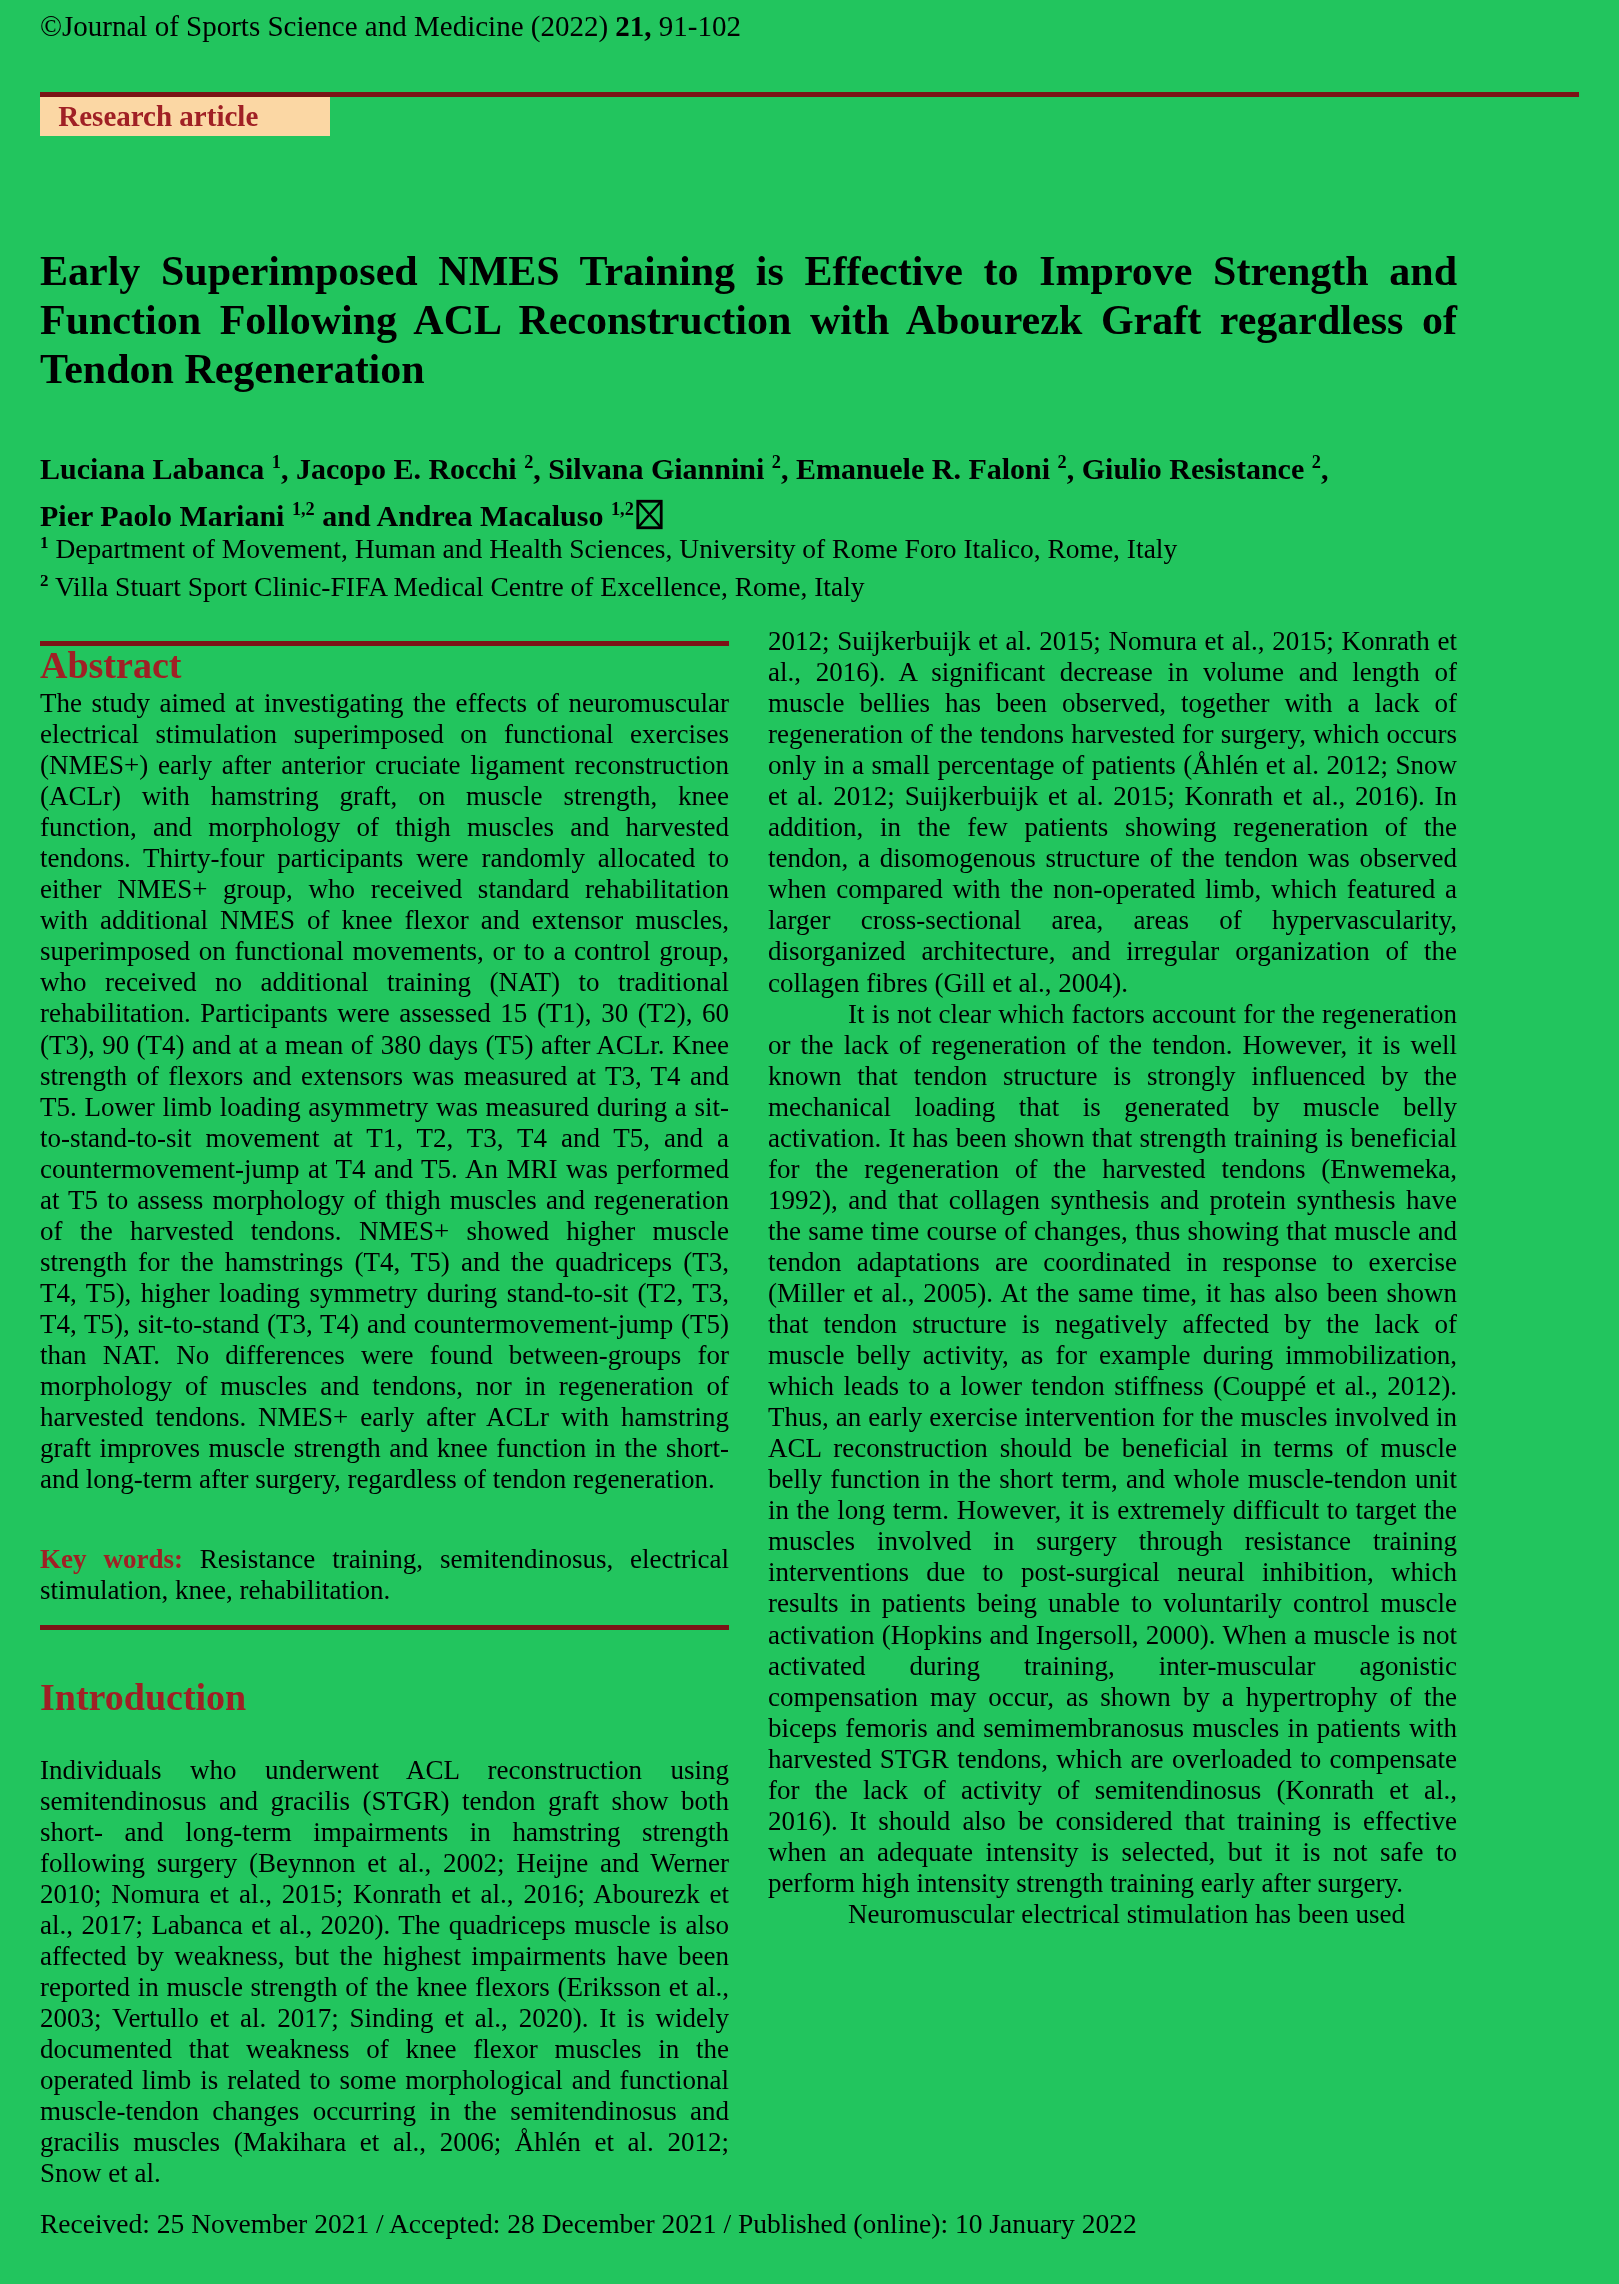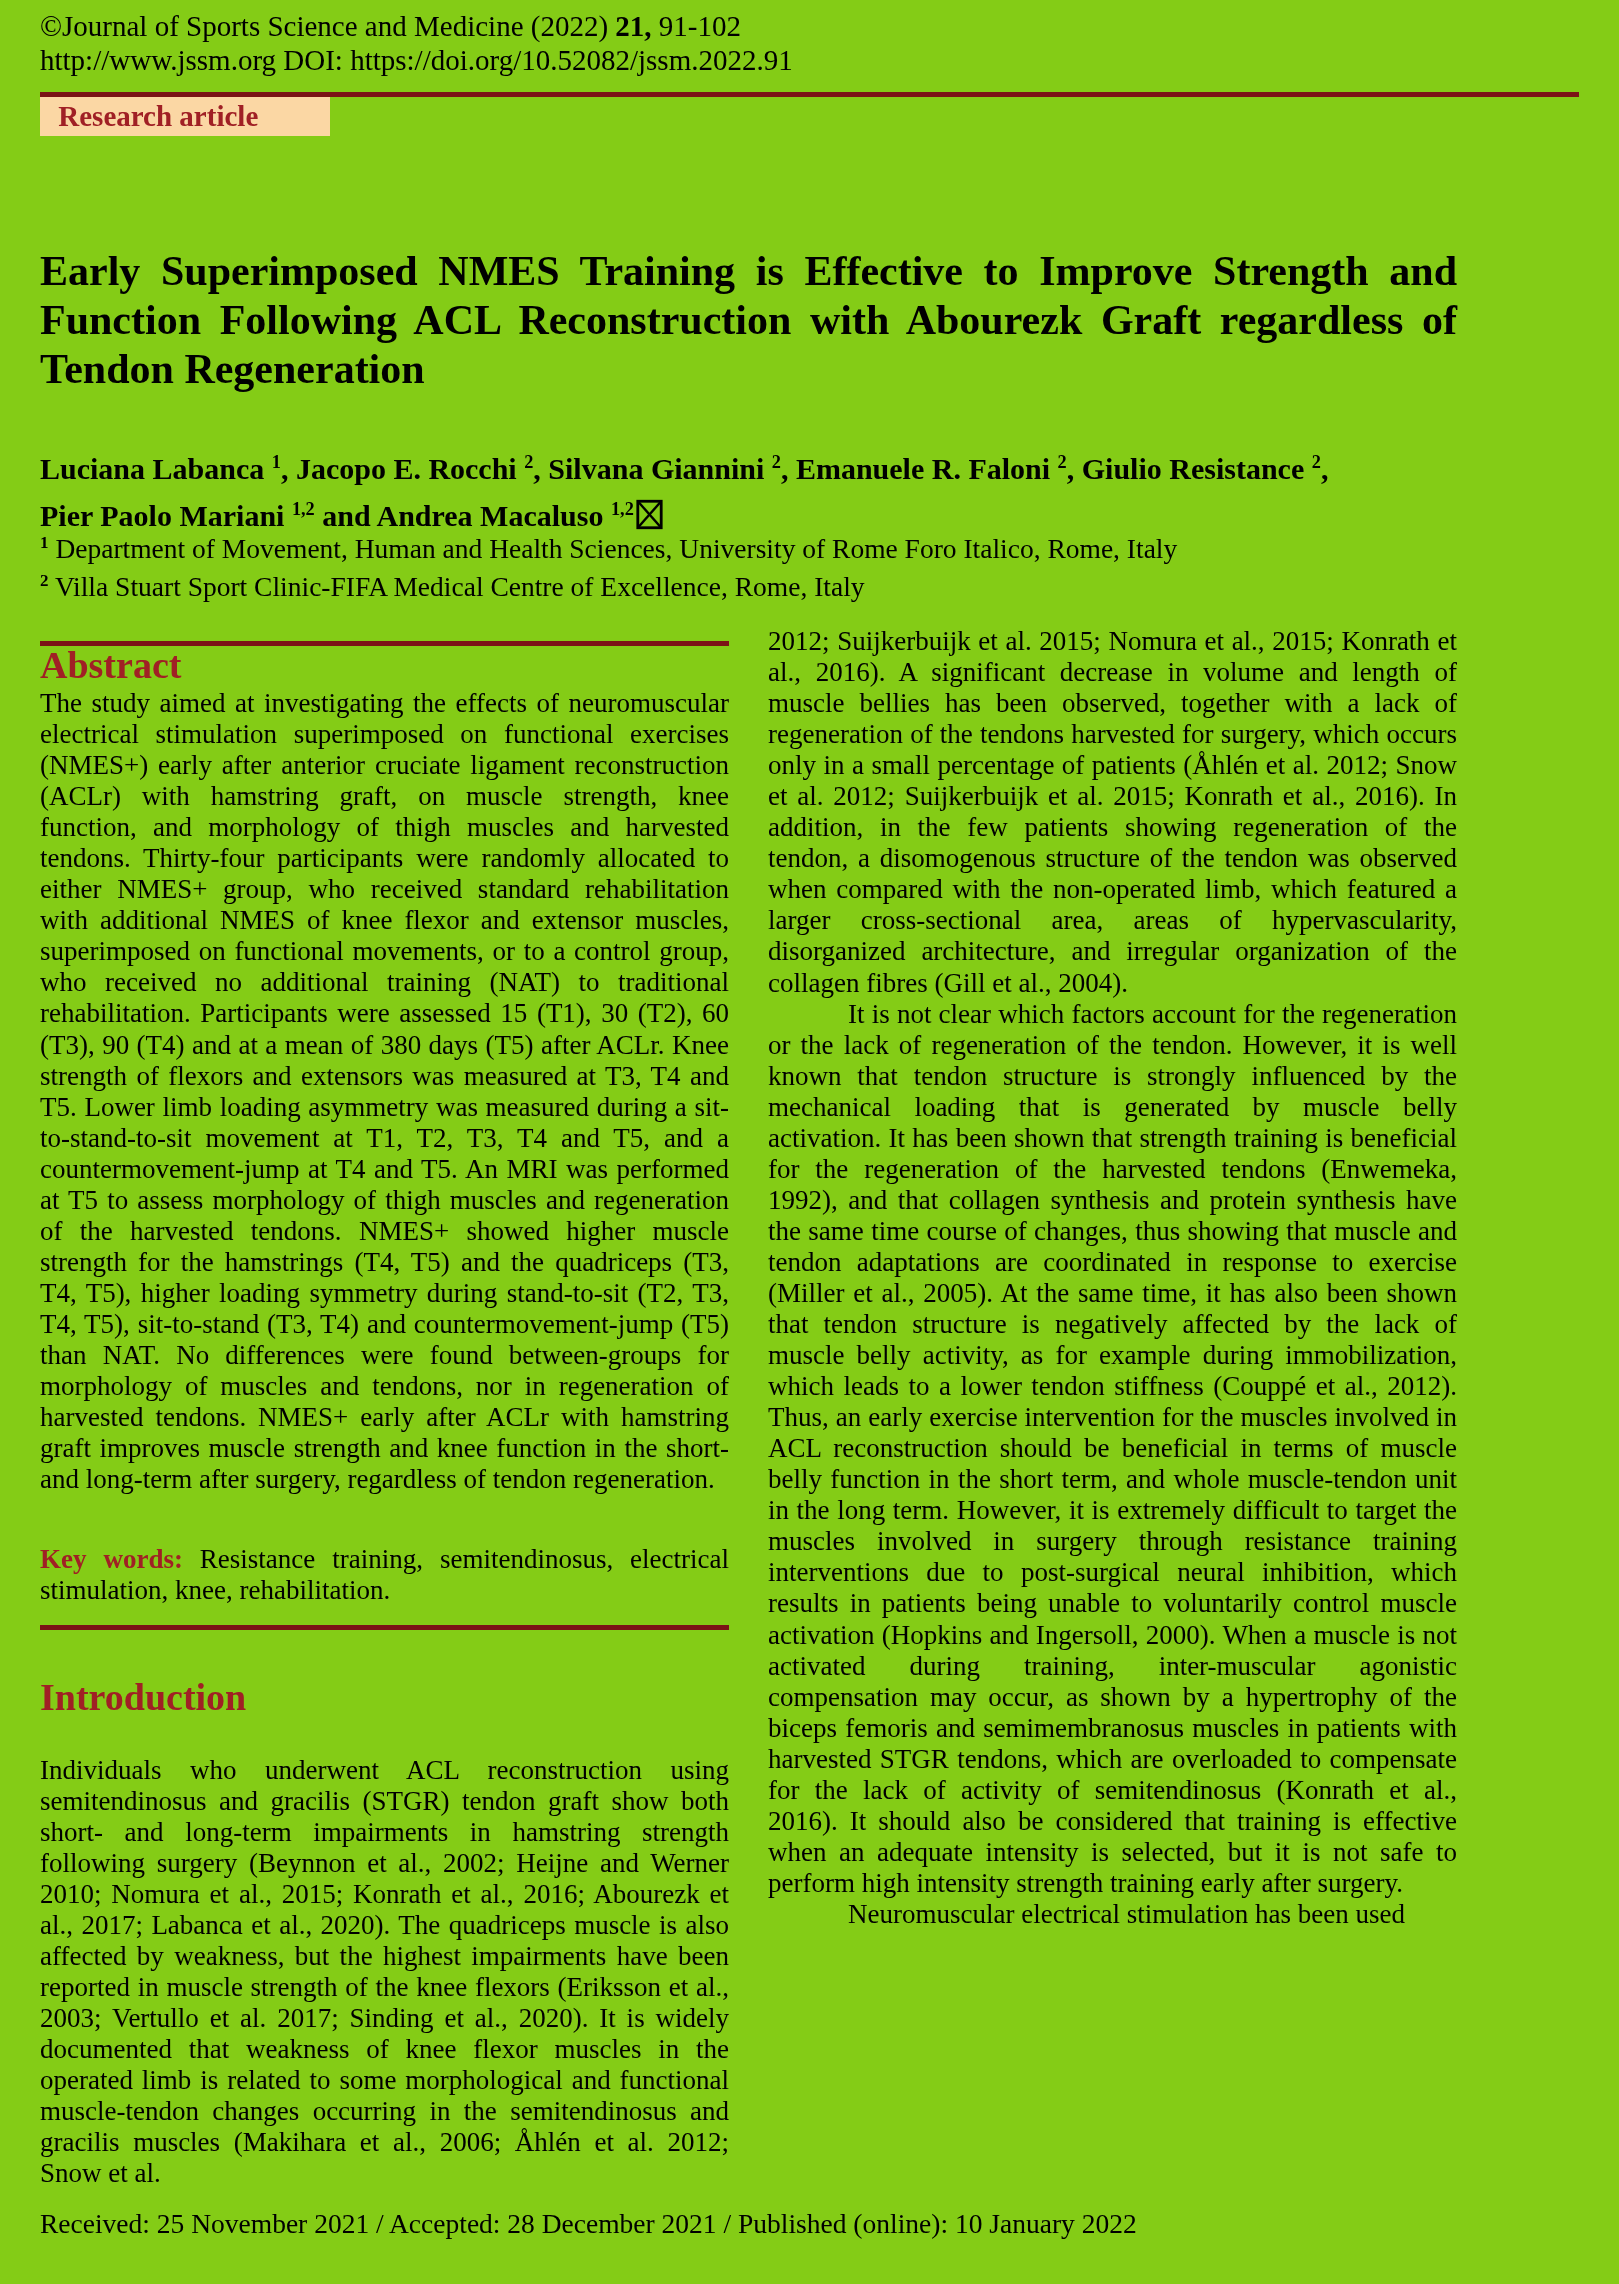--- a/index.html
+++ b/index.html
@@ -4,21 +4,21 @@
 <style>
   :root{
     --accent-red:#a02025;
     --rule-maroon:#7b1416;
     --badge-bg:#fbd7a4;
   }
   html,body{margin:0;padding:0;background:#ffffff;}
   .page{
     position:relative;
     width:1620px;height:2284px;
-    background:#84cc16;
+    background:#22c55e;
     font-family:"Liberation Serif",serif;
     color:#000;
     overflow:hidden;
   }
   
   .header{position:absolute;top:8.5px;left:40px;font-size:29px;line-height:34px;}
   .header .vol{font-weight:bold;}
   
   .top-rule{position:absolute;top:92px;left:40px;width:1539px;height:5px;background:var(--rule-maroon);}
   .badge{
@@ -65,21 +65,20 @@
   
   .footer{position:absolute;top:2208px;left:40px;font-size:27.5px;}
 </style>
 </head>
 <body>
 
 <div class="page">
 
   <div class="header">
     <div><span>©Journal of Sports Science and Medicine (2022) </span><span class="vol">21,</span><span> 91-102</span></div>
-    <div>http://www.jssm.org DOI: https://doi.org/10.52082/jssm.2022.91</div>
   </div>
 
   <div class="top-rule"></div>
 
   <div class="badge">
     <span>Research article</span>
   </div>
 
   <p class="title">Early Superimposed NMES Training is Effective to Improve Strength and Function Following ACL Reconstruction with Abourezk Graft regardless of Tendon Regeneration</p>
 

